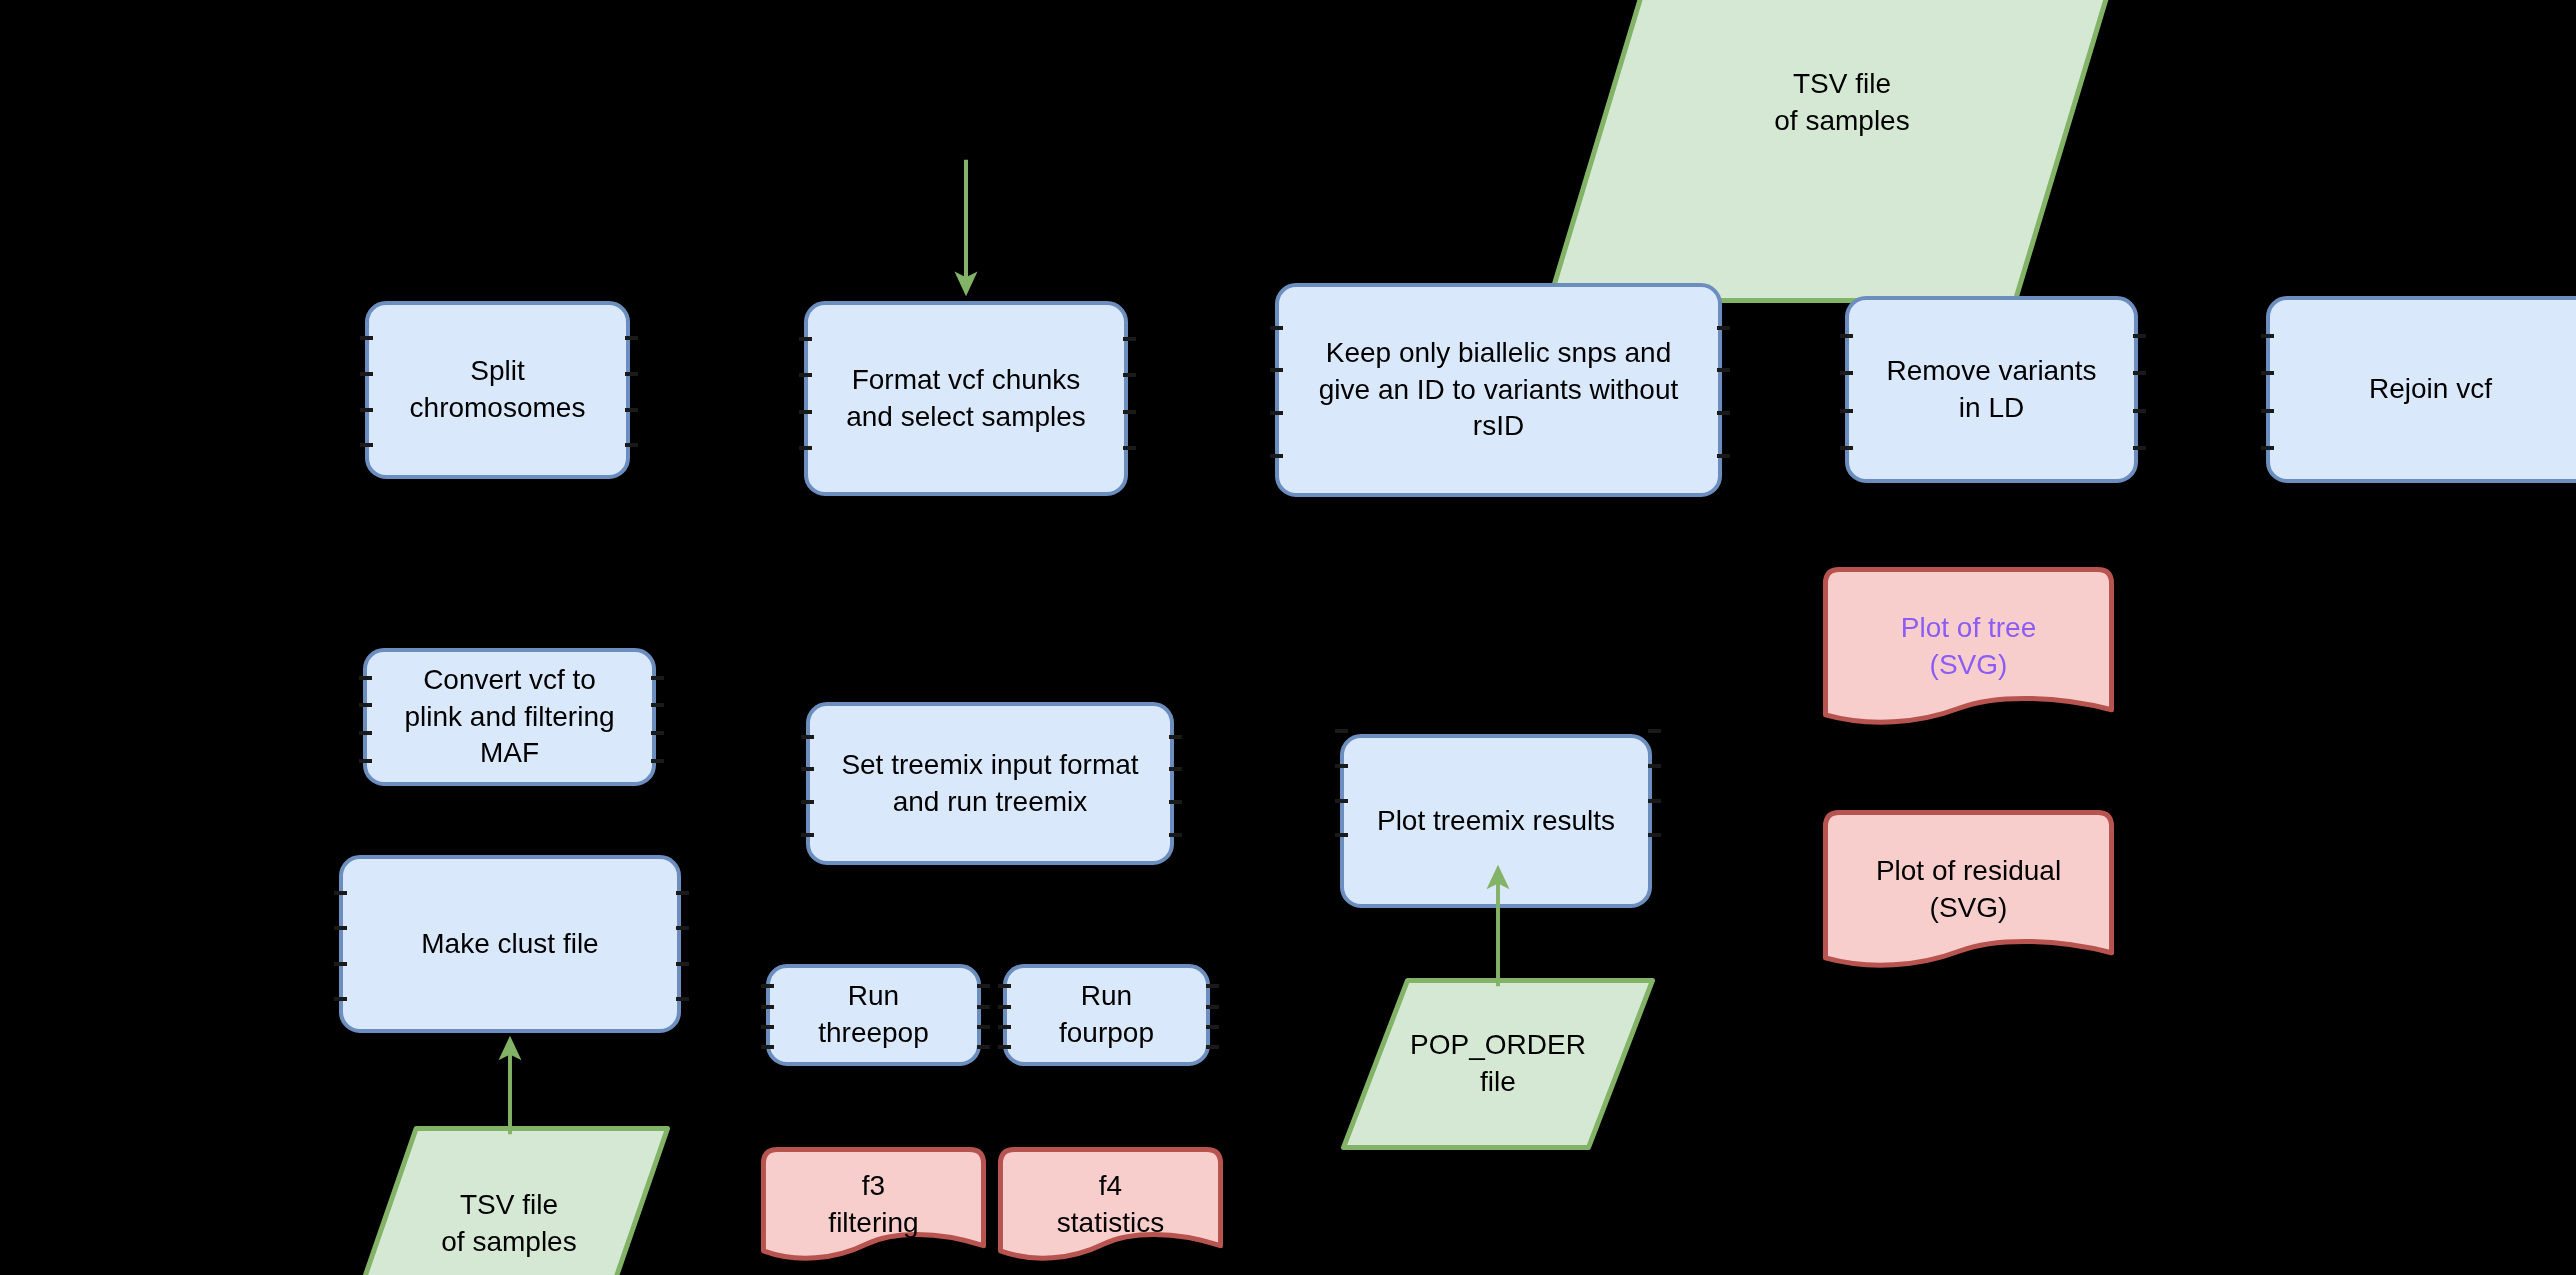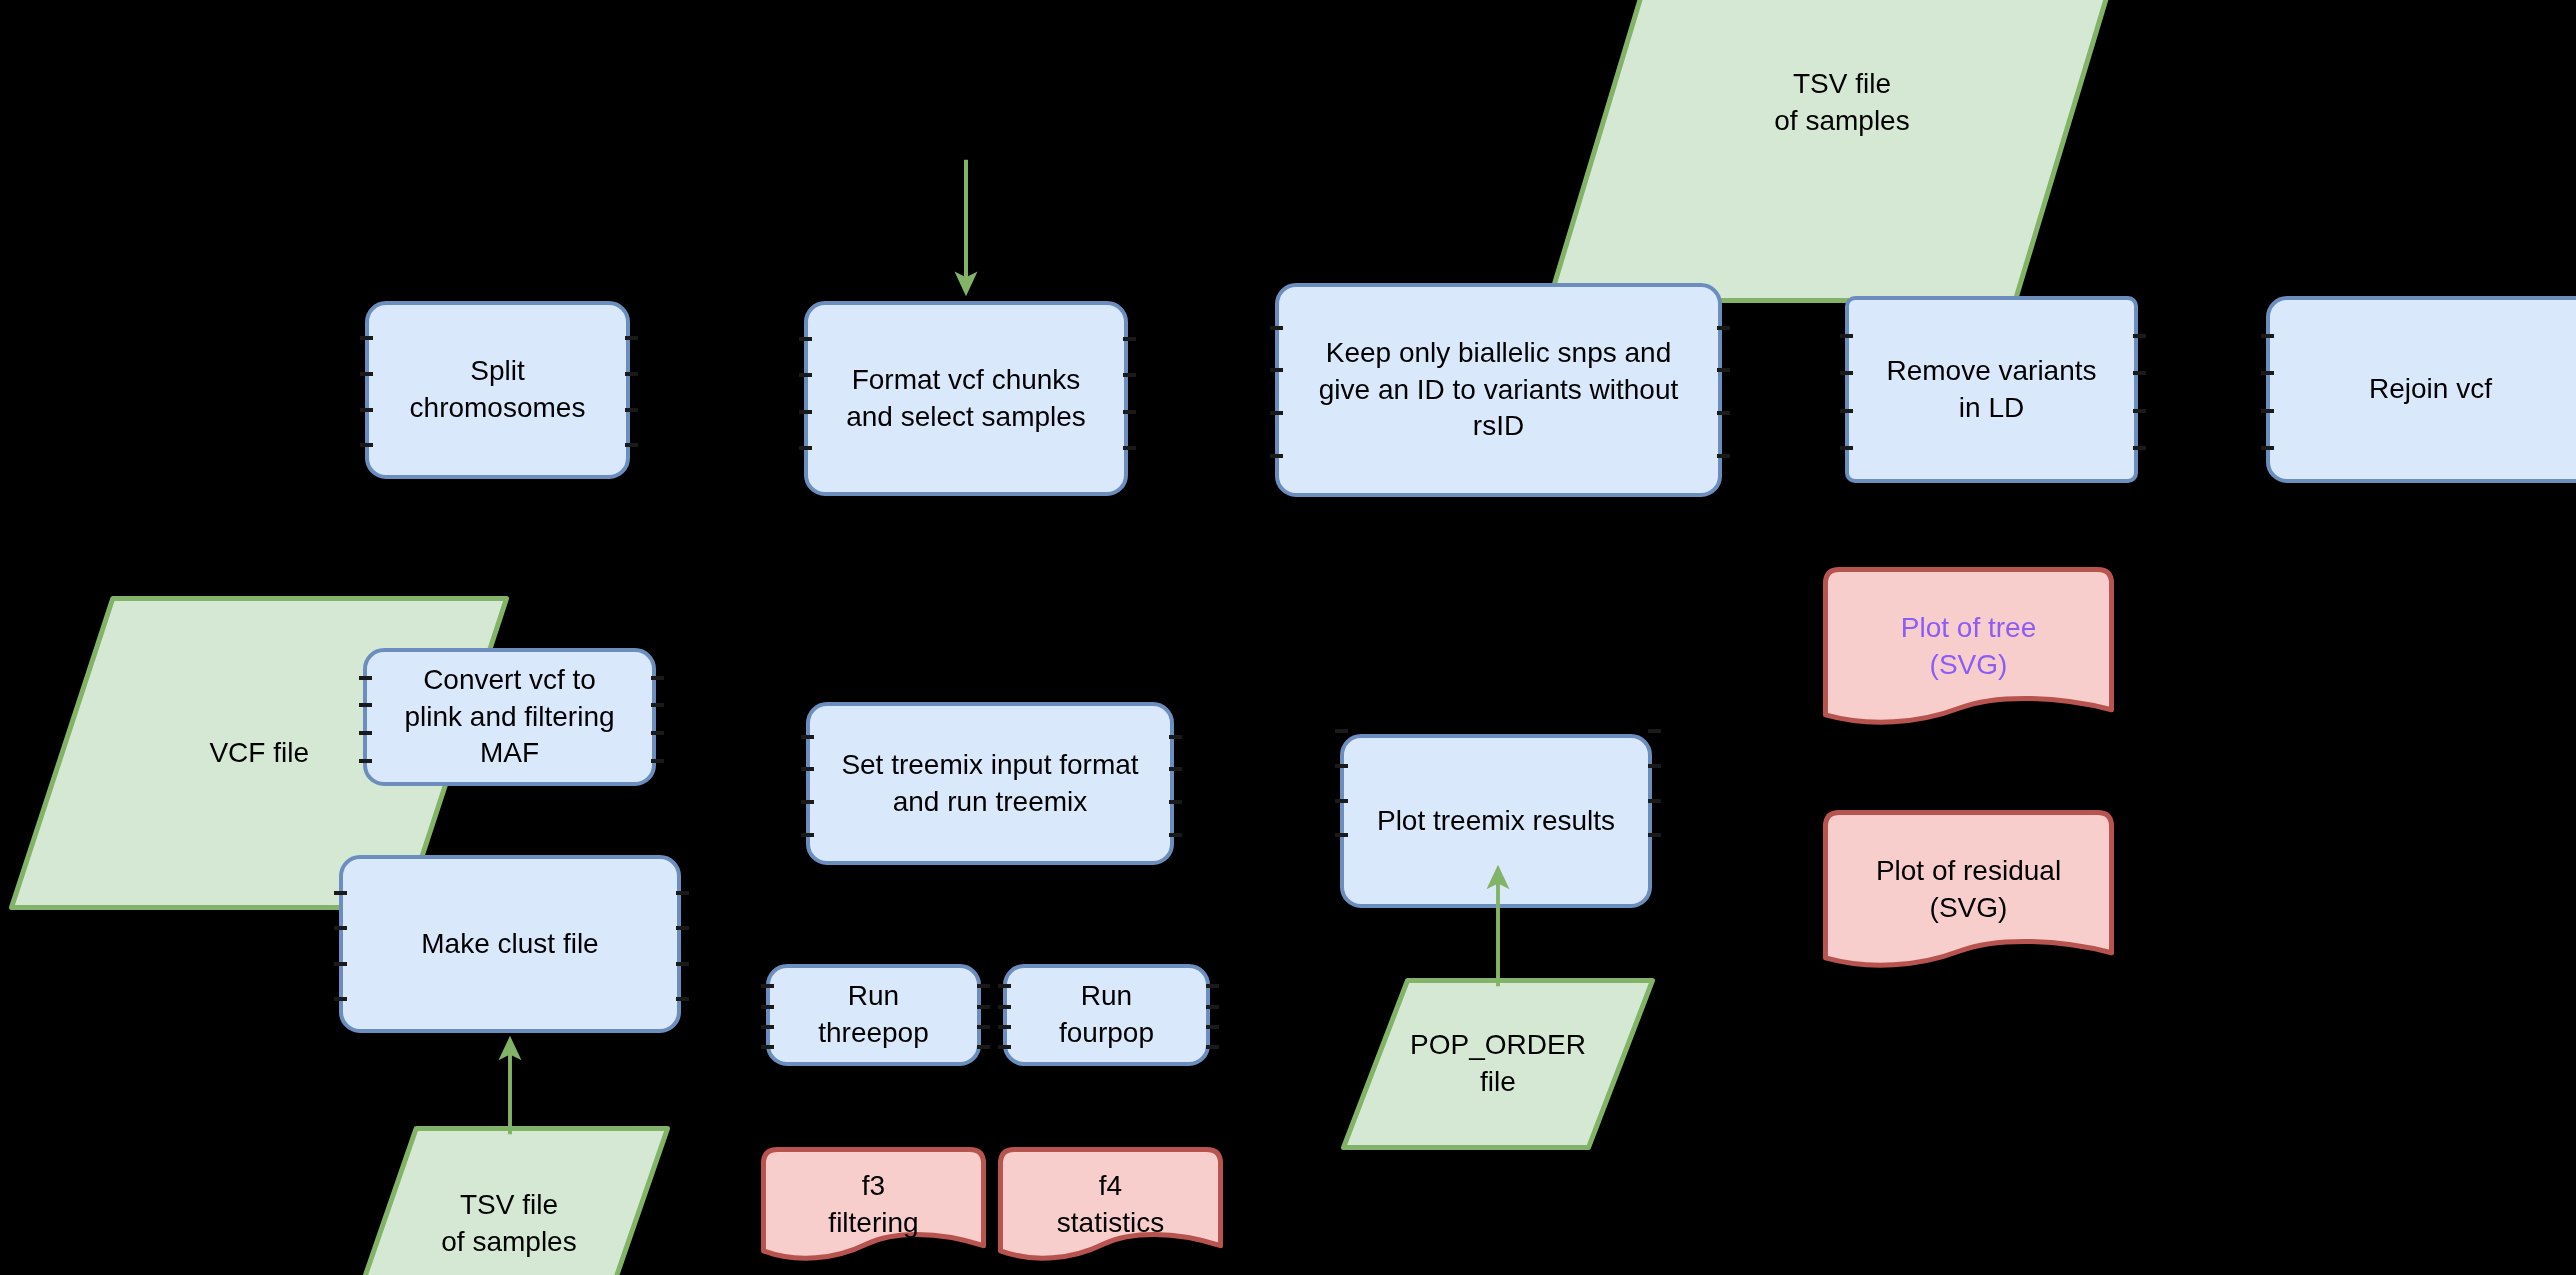--- a/index.html
+++ b/index.html
@@ -73,23 +73,20 @@
   }
 </style>
 </head>
 <body>
 
 <div id="canvas">
     <div class="node data-shape" data-shape="parallelogram" style="left: 1546px; top: -99px; width: 592px; height: 403px;"><svg class="svg-wrap" viewBox="0 0 684 465.5" preserveAspectRatio="none">
         <path d="M 141.8 4 L 680 4 L 542.2 461.5 L 4 461.5 Z" fill="#d5e8d4" stroke="#82b366" stroke-width="5" stroke-linejoin="round" vector-effect="non-scaling-stroke"></path>
       </svg><span class="node-label" style="font-size: 28px; color: rgb(0, 0, 0);">TSV file
 of samples</span></div>
-    <div class="node data-shape" data-shape="parallelogram" style="left: 8.2px; top: 595px; width: 502px; height: 316px;"><svg class="svg-wrap" viewBox="0 0 579.5 364.79999999999995" preserveAspectRatio="none">
-        <path d="M 120.9 4 L 575.5 4 L 458.6 360.79999999999995 L 4 360.79999999999995 Z" fill="#d5e8d4" stroke="#82b366" stroke-width="5" stroke-linejoin="round" vector-effect="non-scaling-stroke"></path>
-      </svg><span class="node-label" style="font-size: 28px; color: rgb(0, 0, 0);">VCF file</span></div>
     <div class="node process" data-shape="rounded-rect" style="left: 365px; top: 301px; width: 265px; height: 178px; background: rgb(218, 232, 252); border-color: rgb(108, 142, 191);"><span class="node-label" style="font-size: 28px; color: rgb(0, 0, 0);">Split
 chromosomes</span></div>
     <div class="stub" style="left: 360px; top: 336px; width: 13px; height: 3.6px;"></div>
     <div class="stub" style="left: 360px; top: 372px; width: 13px; height: 3.6px;"></div>
     <div class="stub" style="left: 360px; top: 408px; width: 13px; height: 3.6px;"></div>
     <div class="stub" style="left: 360px; top: 443px; width: 13px; height: 3.6px;"></div>
     <div class="stub" style="left: 625px; top: 336px; width: 13px; height: 3.6px;"></div>
     <div class="stub" style="left: 625px; top: 372px; width: 13px; height: 3.6px;"></div>
     <div class="stub" style="left: 625px; top: 408px; width: 13px; height: 3.6px;"></div>
     <div class="stub" style="left: 625px; top: 443px; width: 13px; height: 3.6px;"></div>
@@ -107,21 +104,21 @@
 give an ID to variants without
 rsID</span></div>
     <div class="stub" style="left: 1270px; top: 326px; width: 13px; height: 3.6px;"></div>
     <div class="stub" style="left: 1270px; top: 368px; width: 13px; height: 3.6px;"></div>
     <div class="stub" style="left: 1270px; top: 411px; width: 13px; height: 3.6px;"></div>
     <div class="stub" style="left: 1270px; top: 454px; width: 13px; height: 3.6px;"></div>
     <div class="stub" style="left: 1717px; top: 326px; width: 13px; height: 3.6px;"></div>
     <div class="stub" style="left: 1717px; top: 368px; width: 13px; height: 3.6px;"></div>
     <div class="stub" style="left: 1717px; top: 411px; width: 13px; height: 3.6px;"></div>
     <div class="stub" style="left: 1717px; top: 454px; width: 13px; height: 3.6px;"></div>
-    <div class="node process" data-shape="rounded-rect" style="left: 1845px; top: 296px; width: 293px; height: 187px; background: rgb(218, 232, 252); border-color: rgb(108, 142, 191); border-radius: 10px;"><span class="node-label" style="font-size: 28px; color: rgb(0, 0, 0);">Remove variants
+    <div class="node process" data-shape="rounded-rect" style="left: 1845px; top: 296px; width: 293px; height: 187px; background: rgb(218, 232, 252); border-color: rgb(108, 142, 191);"><span class="node-label" style="font-size: 28px; color: rgb(0, 0, 0);">Remove variants
 in LD</span></div>
     <div class="stub" style="left: 1840px; top: 334px; width: 13px; height: 3.6px;"></div>
     <div class="stub" style="left: 1840px; top: 371px; width: 13px; height: 3.6px;"></div>
     <div class="stub" style="left: 1840px; top: 409px; width: 13px; height: 3.6px;"></div>
     <div class="stub" style="left: 1840px; top: 446px; width: 13px; height: 3.6px;"></div>
     <div class="stub" style="left: 2133px; top: 334px; width: 13px; height: 3.6px;"></div>
     <div class="stub" style="left: 2133px; top: 371px; width: 13px; height: 3.6px;"></div>
     <div class="stub" style="left: 2133px; top: 409px; width: 13px; height: 3.6px;"></div>
     <div class="stub" style="left: 2133px; top: 446px; width: 13px; height: 3.6px;"></div>
     <div class="node process" data-shape="rounded-rect" style="left: 2266px; top: 296px; width: 329px; height: 187px; background: rgb(218, 232, 252); border-color: rgb(108, 142, 191);"><span class="node-label" style="font-size: 28px; color: rgb(0, 0, 0);">Rejoin vcf</span></div>

